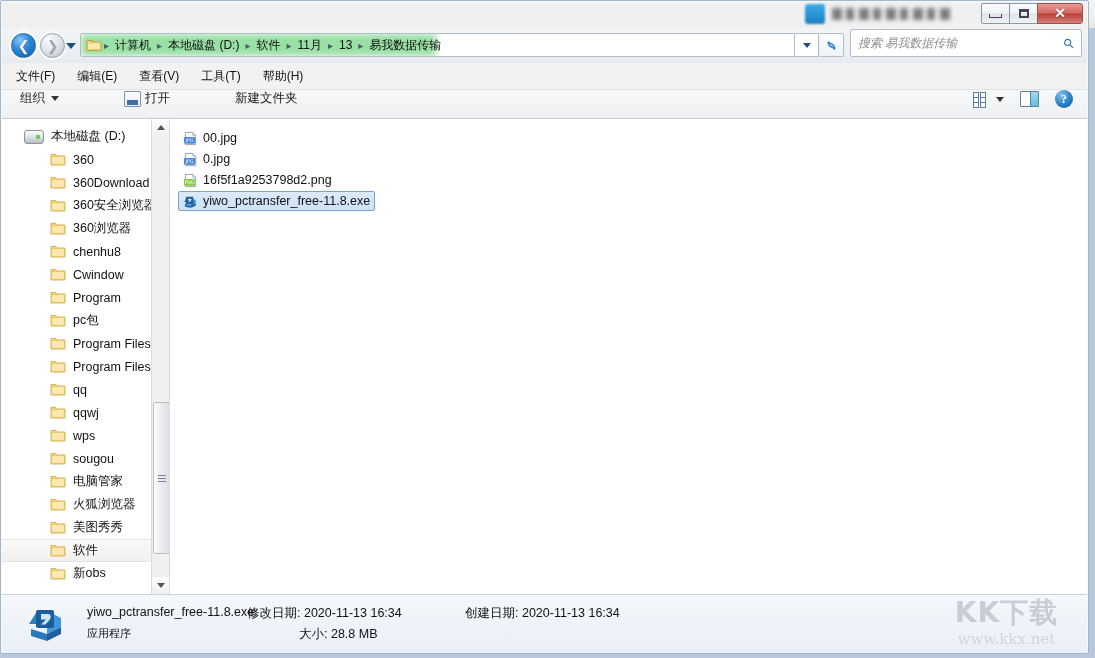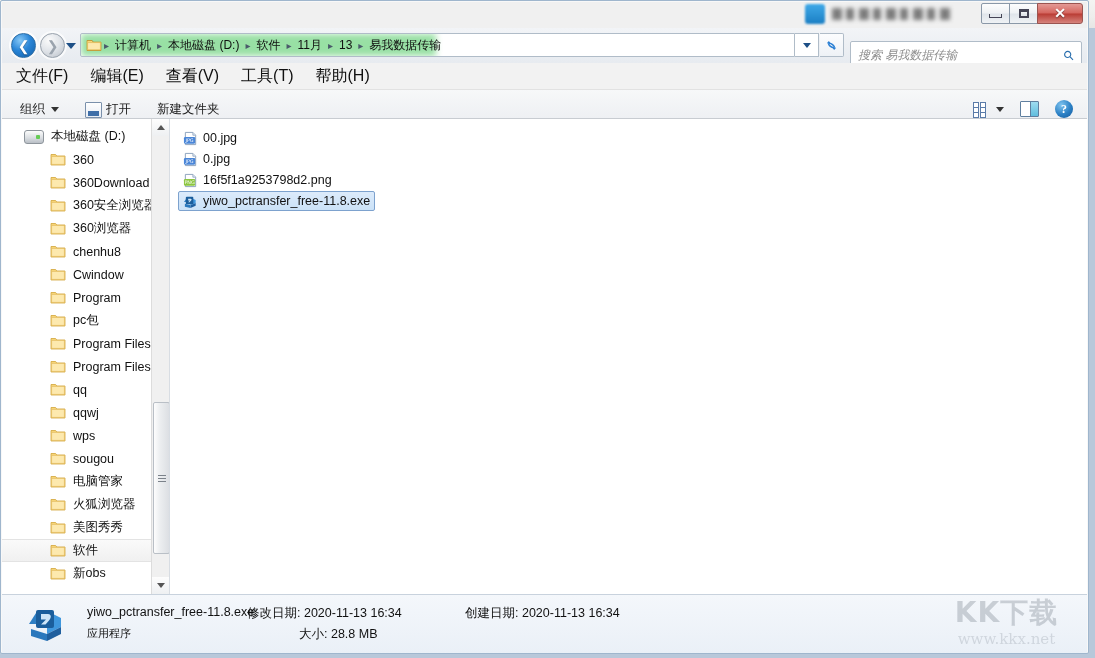--- a/index.html
+++ b/index.html
@@ -130,44 +130,45 @@
   .refreshbtn {
     position: absolute; left: 818px; top: 5px; width: 24px; height: 24px;
     background: linear-gradient(180deg,#fcfdfe 0%,#eef2f6 100%);
     border: 1px solid #b0bcc8; border-left: none;
     border-radius: 0 2px 2px 0;
     box-sizing: border-box;
     display: flex; align-items: center; justify-content: center;
     color: #1a6fbd; font-size: 13px; font-weight: bold;
   }
   .searchbox {
-    position: absolute; left: 848px; top: 13px; width: 232px; height: 28px;
+    position: absolute; left: 848px; top: 1px; width: 232px; height: 28px;
     background: #fff; border: 1px solid #b0bcc8; border-radius: 2px;
     box-sizing: border-box; display: flex; align-items: center;
   }
   .search-ph { flex: 1; padding-left: 7px; font-size: 12px; font-style: italic; color: #8d8d8d; white-space: nowrap; }
   .search-icon { margin-right: 7px; color: #2a6fae; font-size: 13px; transform: rotate(-45deg); }
 
   
   .menubar {
     position: absolute; left: 1px; top: 62px; width: 1085px; height: 27px;
     background: #f2f2f2;
     border-bottom: 1px solid #e2e2e2;
     display: flex; align-items: center; padding-left: 14px;
     box-sizing: border-box;
   }
-  .menuitem { font-size: 16px; color: #111; margin-right: 22px; white-space: nowrap; }
+  .menuitem { font-size: 12px; color: #111; margin-right: 22px; white-space: nowrap; }
 
   
   .toolbar {
     position: absolute; left: 1px; top: 89px; width: 1085px; height: 29px;
     background: linear-gradient(180deg,#f7f8f9 0%,#eef0f3 100%);
     border-bottom: 1px solid #c8ccd1;
-    display: flex; align-items: flex-end; padding-left: 18px;
+    display: flex; align-items: flex-start; padding-left: 18px;
     box-sizing: border-box;
+    gap: 39px;
   }
   .tb-item { font-size: 12.5px; color: #1a1a1a; display: flex; align-items: center; margin-right: 26px; white-space: nowrap; }
   .tb-caret { width:0;height:0;border-left:4px solid transparent;border-right:4px solid transparent;border-top:5px solid #333; margin-left: 6px; }
   .tb-openicon {
     width: 15px; height: 14px; margin-right: 4px;
     background: linear-gradient(180deg,#fefefe 0%,#e8edf4 100%);
     border: 1px solid #7a90ab; border-radius: 1px;
     position: relative;
   }
   .tb-openicon::after {

